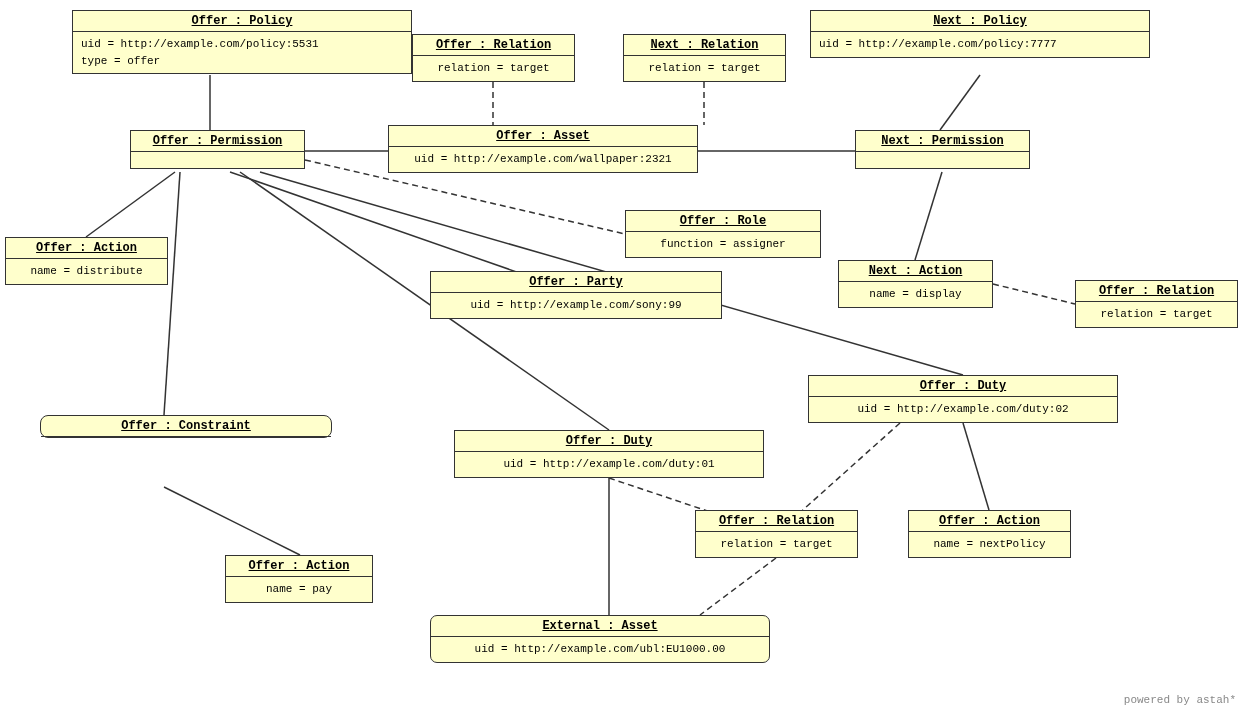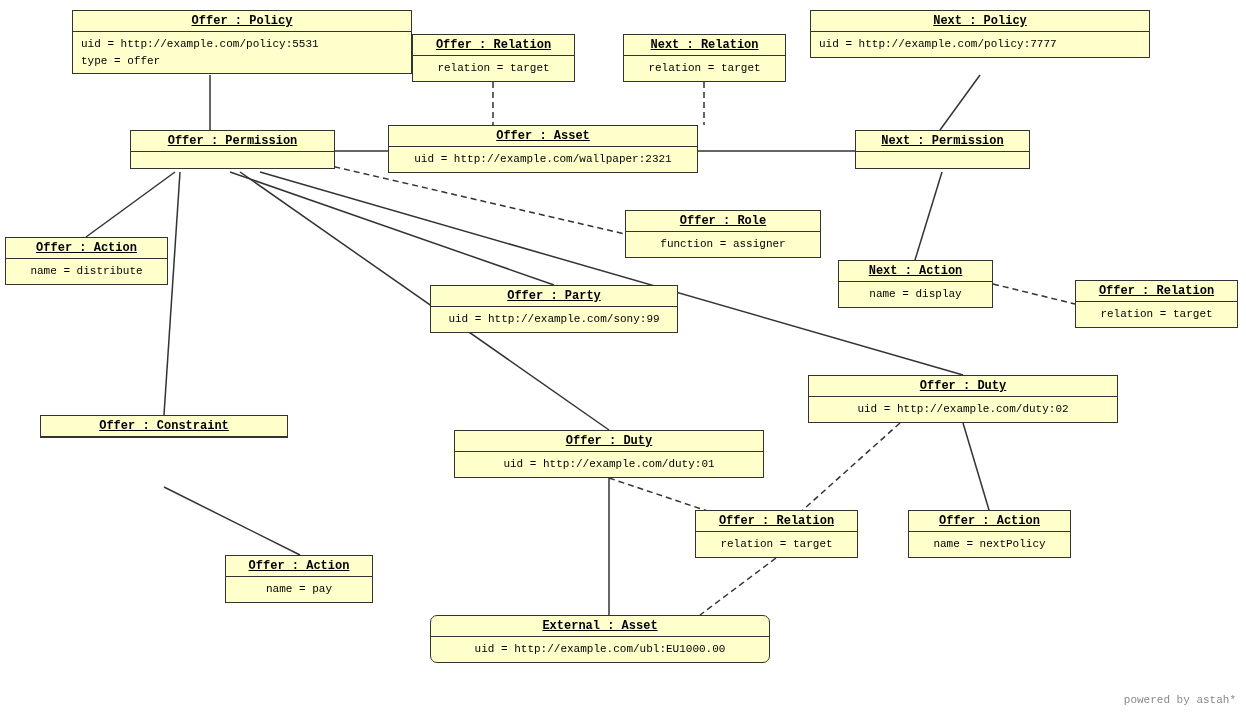--- a/index.html
+++ b/index.html
@@ -129,21 +129,21 @@
     </div>
   </div>
 
   <div class="node" style="left:623px;top:34px;width:163px;">
     <div class="node-title">Next : Relation</div>
     <div class="node-body-center">
       <div>relation = target</div>
     </div>
   </div>
 
-  <div class="node" style="left:130px;top:130px;width:205px;">
+  <div class="node" style="left:130px;top:130px;width:175px;">
     <div class="node-title">Offer : Permission</div>
     <div class="node-body-center" style="min-height:16px;"></div>
   </div>
 
   <div class="node" style="left:388px;top:125px;width:310px;">
     <div class="node-title">Offer : Asset</div>
     <div class="node-body-center">
       <div>uid = http://example.com/wallpaper:2321</div>
     </div>
   </div>
@@ -174,35 +174,35 @@
     </div>
   </div>
 
   <div class="node" style="left:1075px;top:280px;width:163px;">
     <div class="node-title">Offer : Relation</div>
     <div class="node-body-center">
       <div>relation = target</div>
     </div>
   </div>
 
-  <div class="node" style="left:430px;top:285px;width:248px;">
+  <div class="node" style="left:430px;top:271px;width:292px;">
     <div class="node-title">Offer : Party</div>
     <div class="node-body-center">
       <div>uid = http://example.com/sony:99</div>
     </div>
   </div>
 
   <div class="node" style="left:808px;top:375px;width:310px;">
     <div class="node-title">Offer : Duty</div>
     <div class="node-body-center">
       <div>uid = http://example.com/duty:02</div>
     </div>
   </div>
 
-  <div class="node" style="left:40px;top:415px;width:248px;">
+  <div class="node" style="left:40px;top:415px;width:292px;border-radius:8px;">
     <div class="node-title">Offer : Constraint</div>
   </div>
 
   <div class="node" style="left:454px;top:430px;width:310px;">
     <div class="node-title">Offer : Duty</div>
     <div class="node-body-center">
       <div>uid = http://example.com/duty:01</div>
     </div>
   </div>
 

